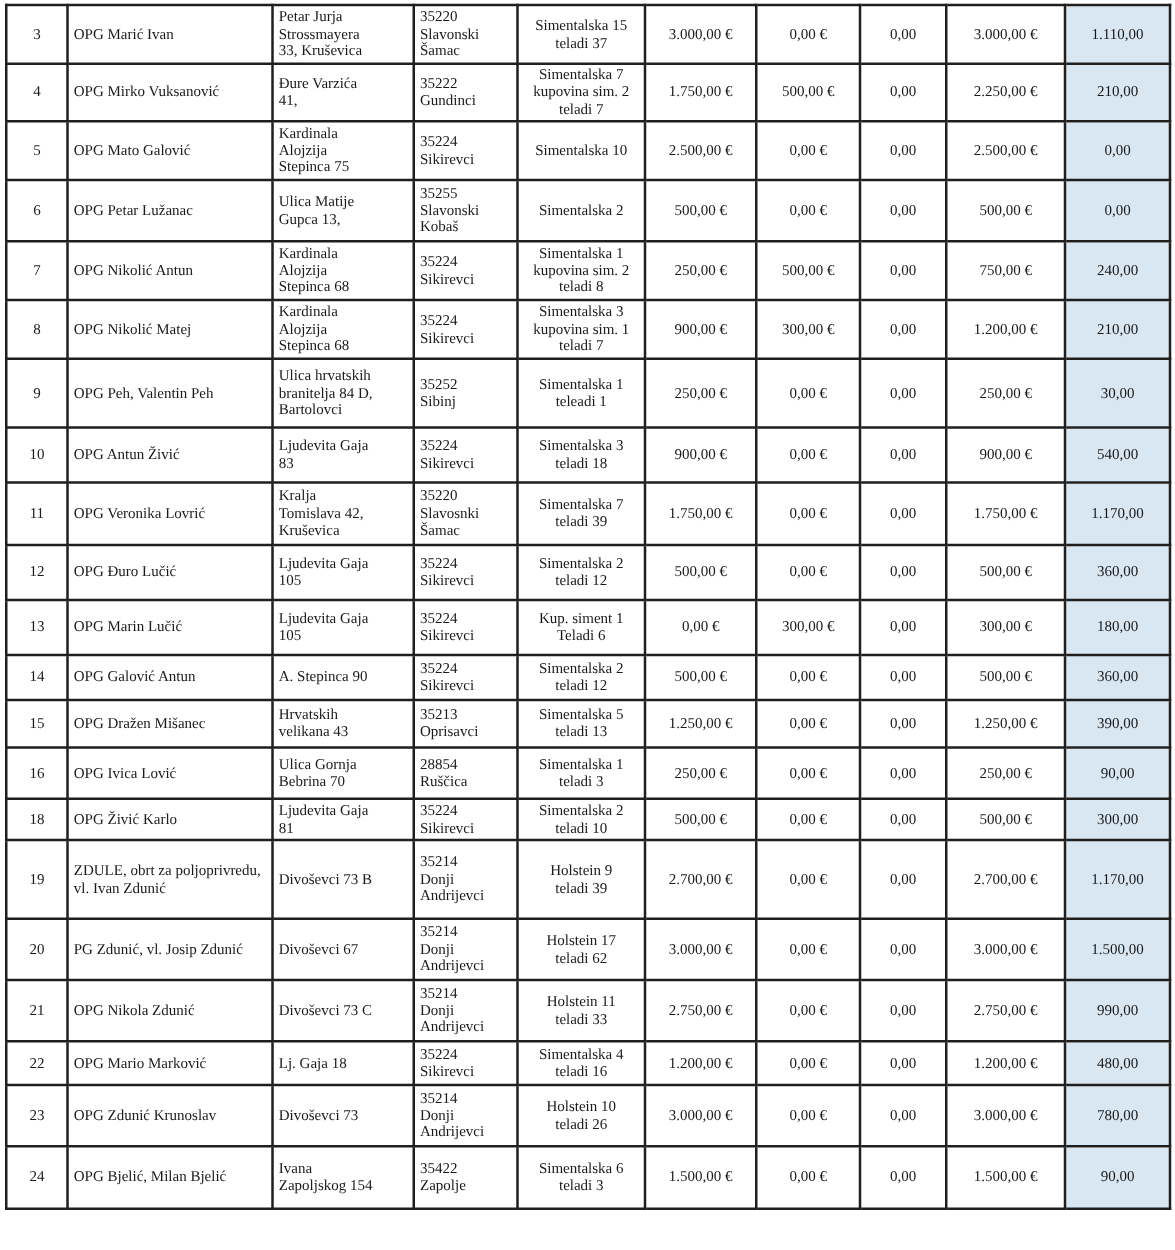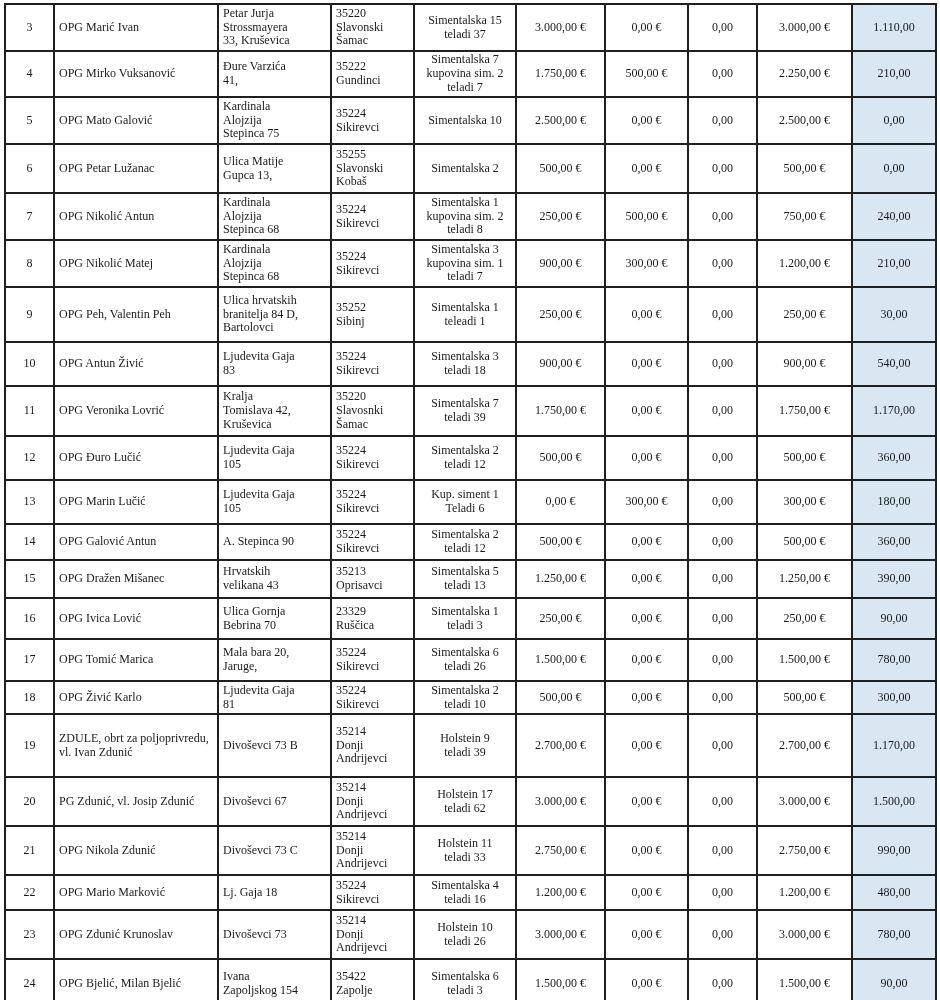--- a/index.html
+++ b/index.html
@@ -259,44 +259,29 @@
     <td class="c-amt">0,00 €</td>
     <td class="c-amt">0,00</td>
     <td class="c-amt">1.250,00 €</td>
     <td class="c-premium">390,00</td>
   </tr>
       <tr style="height: 41px;">
     <td class="c-num">16</td>
     <td class="c-name">OPG Ivica Lović</td>
     <td class="c-addr">Ulica Gornja
 Bebrina 70</td>
-    <td class="c-city">23329
+    <td class="c-city">28854
 Ruščica</td>
     <td class="c-breed">Simentalska 1
 teladi 3</td>
     <td class="c-amt">250,00 €</td>
     <td class="c-amt">0,00 €</td>
     <td class="c-amt">0,00</td>
     <td class="c-amt">250,00 €</td>
     <td class="c-premium">90,00</td>
-  </tr>
-      <tr style="height: 42px;">
-    <td class="c-num">17</td>
-    <td class="c-name">OPG Tomić Marica</td>
-    <td class="c-addr">Mala bara 20,
-Jaruge,</td>
-    <td class="c-city">35224
-Sikirevci</td>
-    <td class="c-breed">Simentalska 6
-teladi 26</td>
-    <td class="c-amt">1.500,00 €</td>
-    <td class="c-amt">0,00 €</td>
-    <td class="c-amt">0,00</td>
-    <td class="c-amt">1.500,00 €</td>
-    <td class="c-premium">780,00</td>
   </tr>
       <tr style="height: 33px;">
     <td class="c-num">18</td>
     <td class="c-name">OPG Živić Karlo</td>
     <td class="c-addr">Ljudevita Gaja
 81</td>
     <td class="c-city">35224
 Sikirevci</td>
     <td class="c-breed">Simentalska 2
 teladi 10</td>

